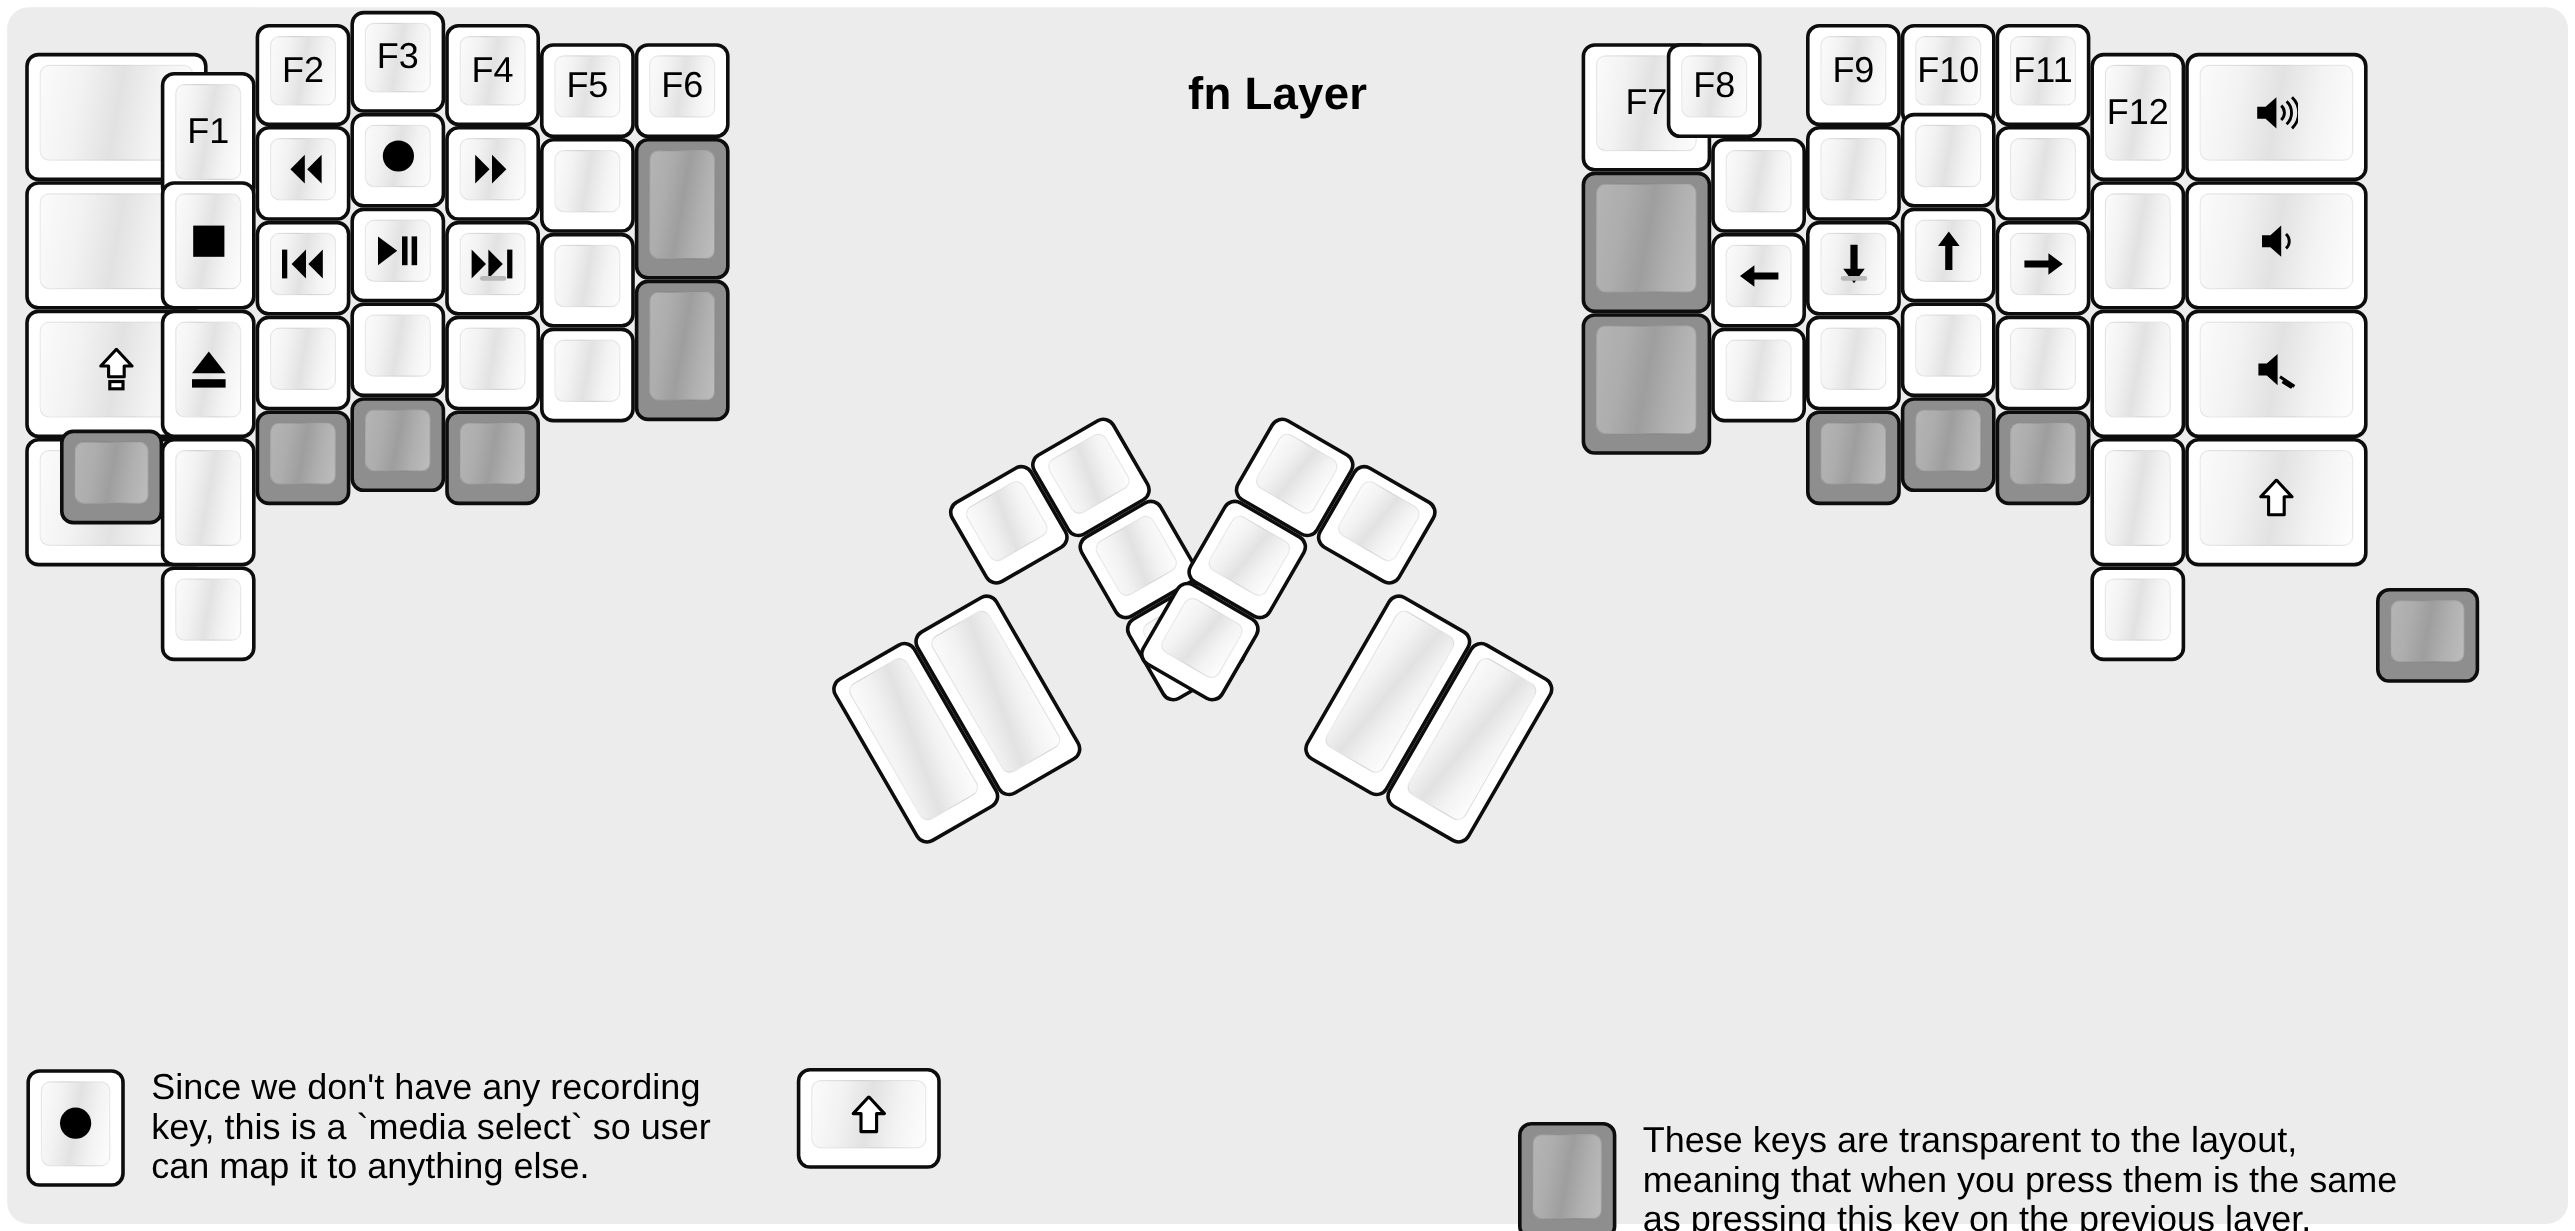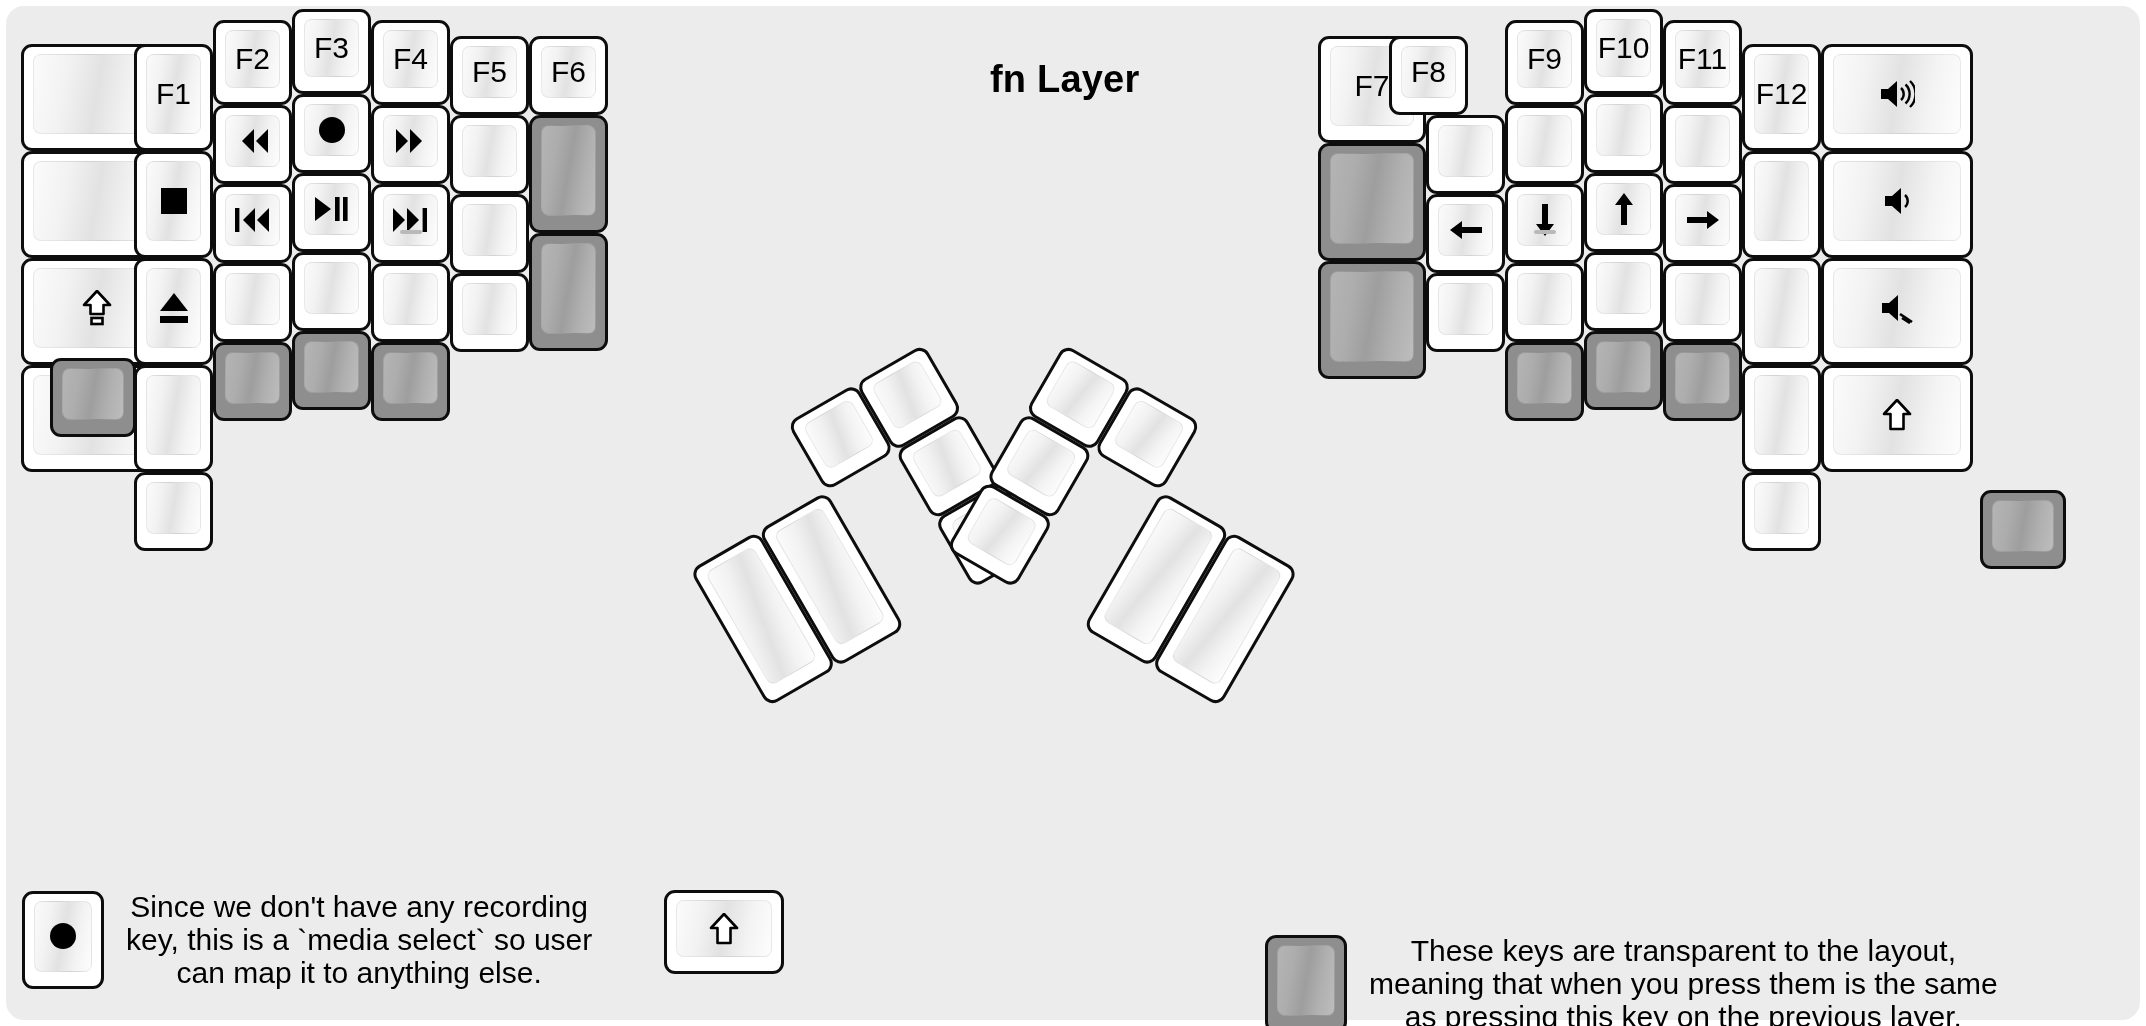--- a/index.html
+++ b/index.html
@@ -51,21 +51,21 @@
     font-size:30px;color:#000;line-height:1;user-select:none;
   }
   .glyph{line-height:1;color:#000;display:block;}
   .nub{
     position:absolute;left:50%;transform:translateX(-50%);
     bottom:11px;width:22px;height:4px;border-radius:2px;background:#b9b9b9;
   }
   .gwrap{position:relative;width:100%;height:100%;display:flex;align-items:center;justify-content:center;}
 
   
-  .foot{position:absolute;display:flex;align-items:center;text-align:center;}
+  .foot{position:absolute;display:flex;align-items:center;}
   .foot .sample{position:relative;flex:0 0 auto;}
   .foot .txt{
     font-size:30px;line-height:33px;color:#000;margin-left:22px;white-space:pre-line;
   }
   svg{display:block;}
 </style>
 </head>
 <body>
 
 <div id="root">
@@ -108,21 +108,21 @@
             <div class="gwrap">
               <span class="glyph">
                 <svg width="30" height="32" viewBox="0 0 30 32" fill="#000">
                   <path d="M15 1 L28 15 L21.5 15 L21.5 30 L8.5 30 L8.5 15 L2 15 Z" fill="#fff" stroke="#000" stroke-width="2.6" stroke-linejoin="round"></path>
                 </svg>
               </span>
             </div>
           </div>
         </div>
       </div>
-      <div class="key" style="left: 134px; top: 44px; width: 79px; height: 107px;">
+      <div class="key" style="left: 134px; top: 60px; width: 79px; height: 107px;">
         <div class="cap">
           <div class="top">
             <div class="gwrap">
               <span class="legend-txt">F1</span>
             </div>
           </div>
         </div>
       </div>
       <div class="key" style="left: 134px; top: 151px; width: 79px; height: 107px;">
         <div class="cap">
@@ -477,21 +477,21 @@
           </div>
         </div>
       </div>
       <div class="key trans" style="left: 1505px; top: 342px; width: 79px; height: 79px;">
         <div class="cap">
           <div class="top">
             <div class="gwrap"></div>
           </div>
         </div>
       </div>
-      <div class="key" style="left: 1584px; top: 9px; width: 79px; height: 85px;">
+      <div class="key" style="left: 1584px; top: 20px; width: 79px; height: 85px;">
         <div class="cap">
           <div class="top">
             <div class="gwrap">
               <span class="legend-txt">F10</span>
             </div>
           </div>
         </div>
       </div>
       <div class="key" style="left: 1584px; top: 94px; width: 79px; height: 79px;">
         <div class="cap">

